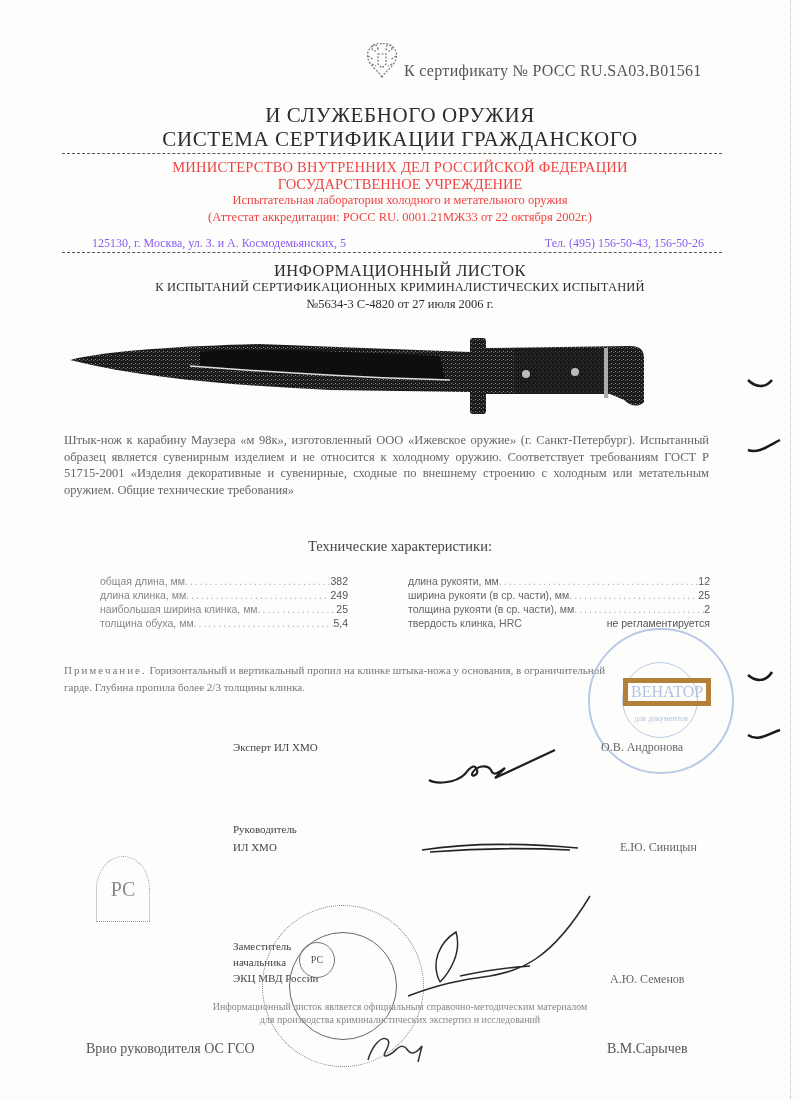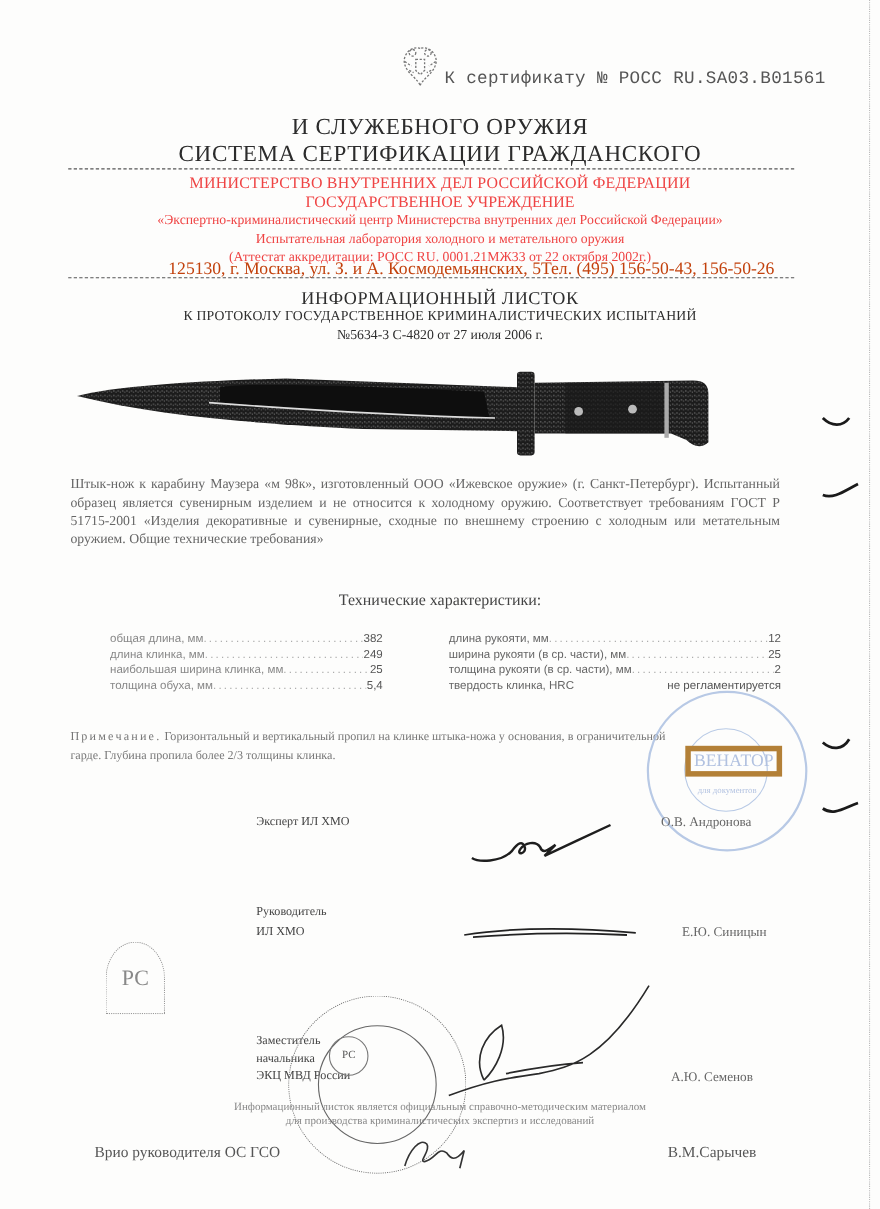--- a/index.html
+++ b/index.html
@@ -7,28 +7,28 @@
     width: 800px; height: 1099px; overflow: hidden;
     background: #fdfdfc;
     font-family: "Liberation Serif", "DejaVu Serif", serif;
     color: #3a3a3a;
     position: relative;
   }
   .abs { position: absolute; }
   .center { text-align: center; left: 0; width: 800px; }
   .cert-ref { left: 360px; top: 36px; width: 440px; }
   .emblem { left: 360px; top: 38px; width: 44px; height: 44px; }
-  .cert-ref-text { position:absolute; left: 44px; top: 26px; font-family: Liberation Mono, monospace; font-size: 16px; color:#555; letter-spacing: 0.3px; white-space: nowrap;}
+  .cert-ref-text { position:absolute; left: 44px; top: 26px; font-family: Liberation Serif, serif; font-size: 16px; color:#555; letter-spacing: 0.3px; white-space: nowrap;}
   .sys-title { top: 103px; font-size: 21px; line-height: 24px; letter-spacing: 0.6px; color:#2c2c2c; }
   .rule { height: 0; border-top: 1.5px dashed #555; }
   .ministry { top: 159px; font-size: 14.5px; line-height: 16.5px; color: #ef4444; }
   .ministry .l1 { letter-spacing: 0.2px; }
   .ministry .l3 { font-size: 12.5px; }
   .ministry .l4, .ministry .l5 { font-size: 12.5px; }
-  .addr { top: 236px; left: 92px; width: 612px; font-size: 16px; color:#c2410c; display:flex; justify-content: flex-end; }
+  .addr { top: 236px; left: 92px; width: 612px; font-size: 12px; color:#8b5cf6; display:flex; justify-content: space-between; }
   .info-title { top: 262px; font-size: 16px; line-height: 17px; color:#2e2e2e; }
   .info-title .t1 { font-size: 16.5px; letter-spacing: 0.5px; }
   .info-title .t2 { font-size: 12.5px; letter-spacing: 0.2px; }
   .info-title .t3 { font-size: 12.5px; }
   .knife { left: 70px; top: 330px; width: 640px; height: 95px; }
   .desc { left: 64px; top: 432px; width: 645px; font-size: 12.5px; line-height: 16.5px; color: #666; text-align: justify; }
   .specs-title { top: 538px; font-size: 14.5px; color:#444; }
   .specs { top: 574px; left: 100px; width: 610px; font-family: "Liberation Sans", sans-serif; font-size: 10.5px; line-height: 14px; color: #888; display:flex; justify-content: space-between; }
   .spec-col { width: 248px; }
   .spec-row { display:flex; white-space: nowrap; overflow:hidden;text-align:center; }
@@ -71,33 +71,32 @@
 
 <div class="abs center sys-title">
   <div>И СЛУЖЕБНОГО ОРУЖИЯ</div>
   <div>СИСТЕМА СЕРТИФИКАЦИИ ГРАЖДАНСКОГО</div>
 </div>
 <div class="abs rule" style="left:62px; top:153px; width:660px;"></div>
 
 <div class="abs center ministry">
   <div class="l1">МИНИСТЕРСТВО ВНУТРЕННИХ ДЕЛ РОССИЙСКОЙ ФЕДЕРАЦИИ</div>
   <div class="l2">ГОСУДАРСТВЕННОЕ УЧРЕЖДЕНИЕ</div>
-  <div class="l3">«Экспертно-криминалистический центр Министерства внутренних дел Российской Федерации»</div>
   <div class="l4">Испытательная лаборатория холодного и метательного оружия</div>
   <div class="l5">(Аттестат аккредитации: РОСС RU. 0001.21МЖ33 от 22 октября 2002г.)</div>
 </div>
 <div class="abs addr">
   <span>125130, г. Москва, ул. З. и А. Космодемьянских, 5</span>
   <span>Тел. (495) 156-50-43, 156-50-26</span>
 </div>
 <div class="abs rule" style="left:62px; top:252px; width:660px;"></div>
 
 <div class="abs center info-title">
   <div class="t1">ИНФОРМАЦИОННЫЙ ЛИСТОК</div>
-  <div class="t2">К ПРОТОКОЛУ ГОСУДАРСТВЕННОЕ КРИМИНАЛИСТИЧЕСКИХ ИСПЫТАНИЙ</div>
+  <div class="t2">К ИСПЫТАНИЙ СЕРТИФИКАЦИОННЫХ КРИМИНАЛИСТИЧЕСКИХ ИСПЫТАНИЙ</div>
   <div class="t3">№5634-3  С-4820  от  27 июля 2006 г.</div>
 </div>
 
 <div class="abs knife" title="Штык-нож к карабину Маузера «м 98к» (фото)">
   <svg width="640" height="95" viewBox="0 0 640 95">
     <defs>
       <pattern id="grain" width="4" height="4" patternUnits="userSpaceOnUse">
         <rect width="4" height="4" fill="#1c1c1c"></rect>
         <rect x="1" y="1" width="1" height="1" fill="#888"></rect>
         <rect x="3" y="2" width="1" height="1" fill="#666"></rect>

